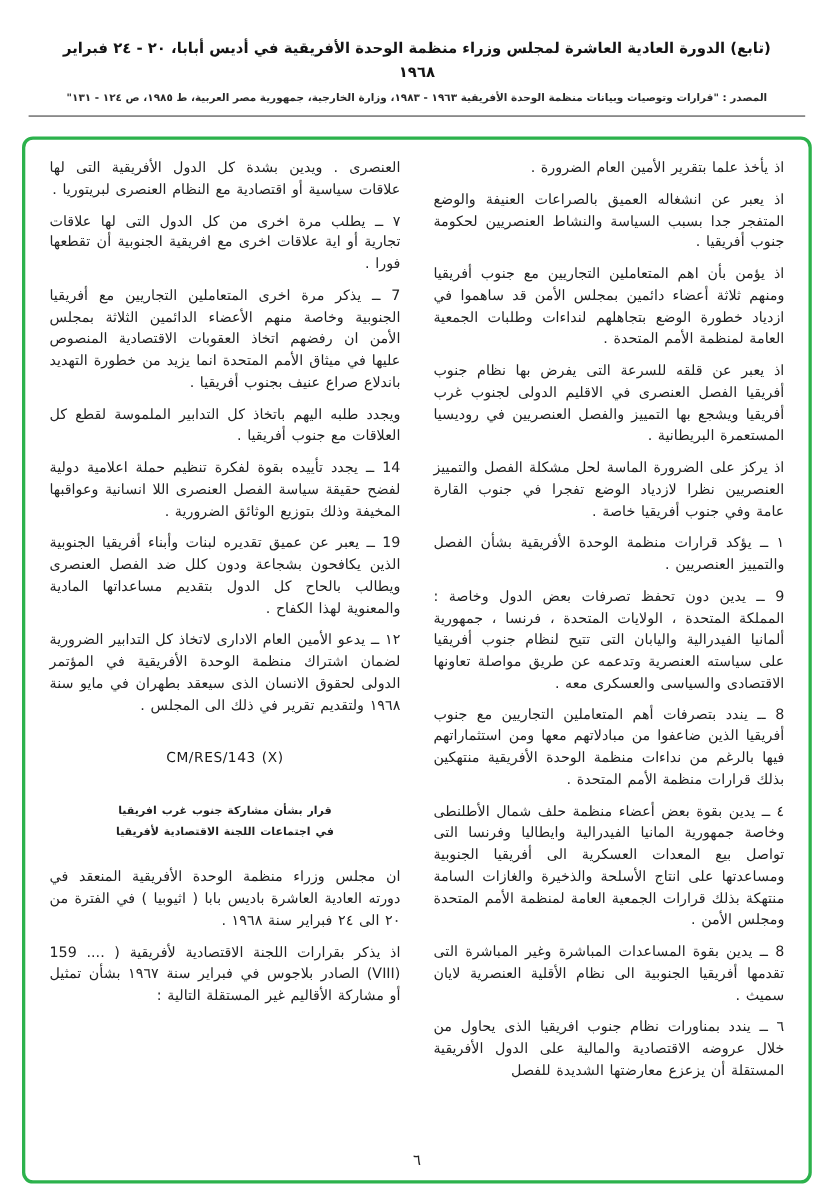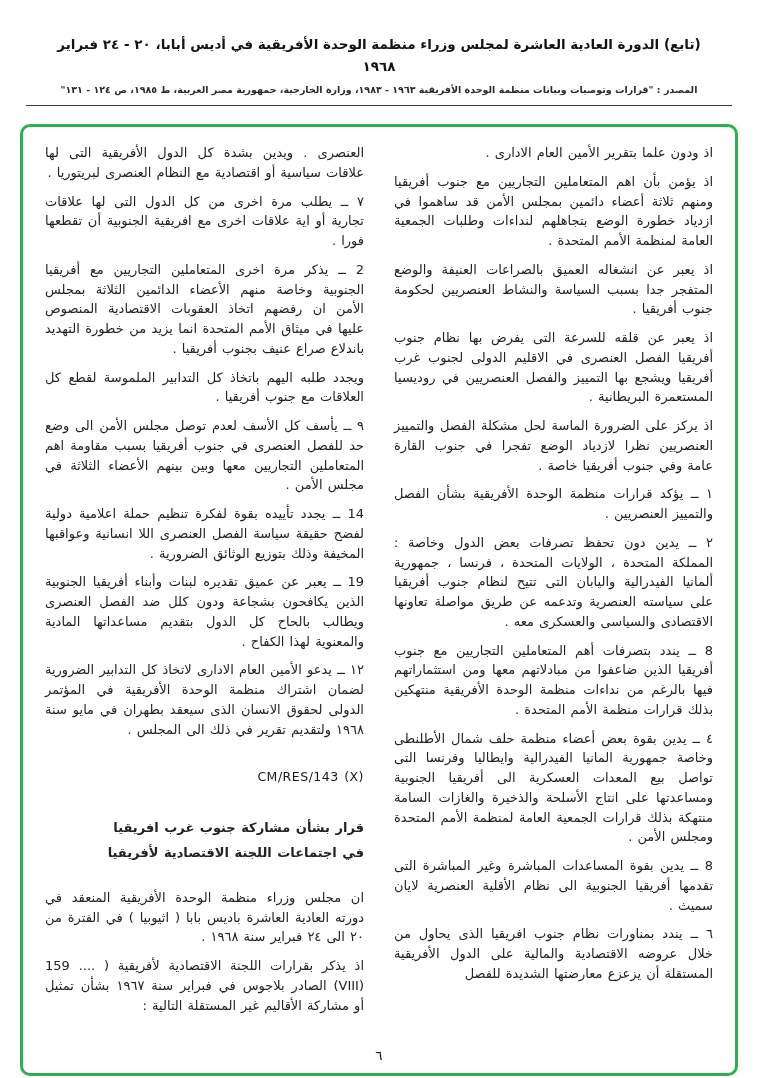--- a/index.html
+++ b/index.html
@@ -51,30 +51,30 @@
   .col { flex: 1; text-align: justify; }
   p.para {
     font-size: 13px;
     line-height: 1.52;
     color: #232323;
     margin-bottom: 9px;
     word-spacing: 1px;
   }
   p.para.ref {
     direction: ltr;
-    text-align: right;
+    text-align: center;
     font-size: 12.5px;
     color: #1a1a1a;
     letter-spacing: 0.5px;
     margin: 28px 0 30px;
   }
   p.para.heading {
-    text-align: right;
+    text-align: center;
     font-weight: bold;
-    font-size: 13px;
+    font-size: 10px;
     line-height: 1.9;
     white-space: pre-line;
     margin: 0 0 22px;
   }
   .page-number {
     text-align: center;
     font-size: 13.5px;
     color: #222222;
     padding-top: 10px;
   }
@@ -87,38 +87,37 @@
   <div class="header">
     <div class="header-title">(تابع) الدورة العادية العاشرة لمجلس وزراء منظمة الوحدة الأفريقية في أديس أبابا، ٢٠ - ٢٤ فبراير ١٩٦٨</div>
     <div class="header-source">المصدر : "قرارات وتوصيات وبيانات منظمة الوحدة الأفريقية ١٩٦٣ - ١٩٨٣، وزارة الخارجية، جمهورية مصر العربية، ط ١٩٨٥، ص ١٢٤ - ١٣١"</div>
   </div>
 
   <div class="divider"></div>
 
   <div class="frame">
     <div class="columns">
       <div class="col">
-          <p class="para body">اذ ودون علما بتقرير الأمين العام الادارى .</p>
+          <p class="para body">اذ يأخذ علما بتقرير الأمين العام الضرورة .</p>
+          <p class="para body">اذ يعبر عن انشغاله العميق بالصراعات العنيفة والوضع المتفجر جدا بسبب السياسة والنشاط العنصريين لحكومة جنوب أفريقيا .</p>
           <p class="para body">اذ يؤمن بأن اهم المتعاملين التجاريين مع جنوب أفريقيا ومنهم ثلاثة أعضاء دائمين بمجلس الأمن قد ساهموا في ازدياد خطورة الوضع بتجاهلهم لنداءات وطلبات الجمعية العامة لمنظمة الأمم المتحدة .</p>
-          <p class="para body">اذ يعبر عن انشغاله العميق بالصراعات العنيفة والوضع المتفجر جدا بسبب السياسة والنشاط العنصريين لحكومة جنوب أفريقيا .</p>
           <p class="para body">اذ يعبر عن قلقه للسرعة التى يفرض بها نظام جنوب أفريقيا الفصل العنصرى في الاقليم الدولى لجنوب غرب أفريقيا ويشجع بها التمييز والفصل العنصريين في روديسيا المستعمرة البريطانية .</p>
           <p class="para body">اذ يركز على الضرورة الماسة لحل مشكلة الفصل والتمييز العنصريين نظرا لازدياد الوضع تفجرا في جنوب القارة عامة وفي جنوب أفريقيا خاصة .</p>
           <p class="para body">١ ــ يؤكد قرارات منظمة الوحدة الأفريقية بشأن الفصل والتمييز العنصريين .</p>
-          <p class="para body">٢ ــ يدين دون تحفظ تصرفات بعض الدول وخاصة : المملكة المتحدة ، الولايات المتحدة ، فرنسا ، جمهورية ألمانيا الفيدرالية واليابان التى تتيح لنظام جنوب أفريقيا على سياسته العنصرية وتدعمه عن طريق مواصلة تعاونها الاقتصادى والسياسى والعسكرى معه .</p>
+          <p class="para body">9 ــ يدين دون تحفظ تصرفات بعض الدول وخاصة : المملكة المتحدة ، الولايات المتحدة ، فرنسا ، جمهورية ألمانيا الفيدرالية واليابان التى تتيح لنظام جنوب أفريقيا على سياسته العنصرية وتدعمه عن طريق مواصلة تعاونها الاقتصادى والسياسى والعسكرى معه .</p>
           <p class="para body">8 ــ يندد بتصرفات أهم المتعاملين التجاريين مع جنوب أفريقيا الذين ضاعفوا من مبادلاتهم معها ومن استثماراتهم فيها بالرغم من نداءات منظمة الوحدة الأفريقية منتهكين بذلك قرارات منظمة الأمم المتحدة .</p>
           <p class="para body">٤ ــ يدين بقوة بعض أعضاء منظمة حلف شمال الأطلنطى وخاصة جمهورية المانيا الفيدرالية وايطاليا وفرنسا التى تواصل بيع المعدات العسكرية الى أفريقيا الجنوبية ومساعدتها على انتاج الأسلحة والذخيرة والغازات السامة منتهكة بذلك قرارات الجمعية العامة لمنظمة الأمم المتحدة ومجلس الأمن .</p>
           <p class="para body">8 ــ يدين بقوة المساعدات المباشرة وغير المباشرة التى تقدمها أفريقيا الجنوبية الى نظام الأقلية العنصرية لايان سميث .</p>
           <p class="para body">٦ ــ يندد بمناورات نظام جنوب افريقيا الذى يحاول من خلال عروضه الاقتصادية والمالية على الدول الأفريقية المستقلة أن يزعزع معارضتها الشديدة للفصل</p>
         </div>
       <div class="col">
           <p class="para body">العنصرى . ويدين بشدة كل الدول الأفريقية التى لها علاقات سياسية أو اقتصادية مع النظام العنصرى لبريتوريا .</p>
           <p class="para body">٧ ــ يطلب مرة اخرى من كل الدول التى لها علاقات تجارية أو اية علاقات اخرى مع افريقية الجنوبية أن تقطعها فورا .</p>
-          <p class="para body">2 ــ يذكر مرة اخرى المتعاملين التجاريين مع أفريقيا الجنوبية وخاصة منهم الأعضاء الدائمين الثلاثة بمجلس الأمن ان رفضهم اتخاذ العقوبات الاقتصادية المنصوص عليها في ميثاق الأمم المتحدة انما يزيد من خطورة التهديد باندلاع صراع عنيف بجنوب أفريقيا .</p>
+          <p class="para body">7 ــ يذكر مرة اخرى المتعاملين التجاريين مع أفريقيا الجنوبية وخاصة منهم الأعضاء الدائمين الثلاثة بمجلس الأمن ان رفضهم اتخاذ العقوبات الاقتصادية المنصوص عليها في ميثاق الأمم المتحدة انما يزيد من خطورة التهديد باندلاع صراع عنيف بجنوب أفريقيا .</p>
           <p class="para body">ويجدد طلبه اليهم باتخاذ كل التدابير الملموسة لقطع كل العلاقات مع جنوب أفريقيا .</p>
-          <p class="para body">٩ ــ يأسف كل الأسف لعدم توصل مجلس الأمن الى وضع حد للفصل العنصرى في جنوب أفريقيا بسبب مقاومة اهم المتعاملين التجاريين معها وبين بينهم الأعضاء الثلاثة في مجلس الأمن .</p>
           <p class="para body">14 ــ يجدد تأييده بقوة لفكرة تنظيم حملة اعلامية دولية لفضح حقيقة سياسة الفصل العنصرى اللا انسانية وعواقبها المخيفة وذلك بتوزيع الوثائق الضرورية .</p>
           <p class="para body">19 ــ يعبر عن عميق تقديره لبنات وأبناء أفريقيا الجنوبية الذين يكافحون بشجاعة ودون كلل ضد الفصل العنصرى ويطالب بالحاح كل الدول بتقديم مساعداتها المادية والمعنوية لهذا الكفاح .</p>
           <p class="para body">١٢ ــ يدعو الأمين العام الادارى لاتخاذ كل التدابير الضرورية لضمان اشتراك منظمة الوحدة الأفريقية في المؤتمر الدولى لحقوق الانسان الذى سيعقد بطهران في مايو سنة ١٩٦٨ ولتقديم تقرير في ذلك الى المجلس .</p>
           <p class="para ref">CM/RES/143  (X)</p>
           <p class="para heading">قرار بشأن مشاركة جنوب غرب افريقيا
 في اجتماعات اللجنة الاقتصادية لأفريقيا</p>
           <p class="para body">ان مجلس وزراء منظمة الوحدة الأفريقية المنعقد في دورته العادية العاشرة باديس بابا ( اثيوبيا ) في الفترة من ٢٠ الى ٢٤ فبراير سنة ١٩٦٨ .</p>
           <p class="para body">اذ يذكر بقرارات اللجنة الاقتصادية لأفريقية ( .... 159 (VIII) الصادر بلاجوس في فبراير سنة ١٩٦٧ بشأن تمثيل أو مشاركة الأقاليم غير المستقلة التالية :</p>
         </div>
     </div>

